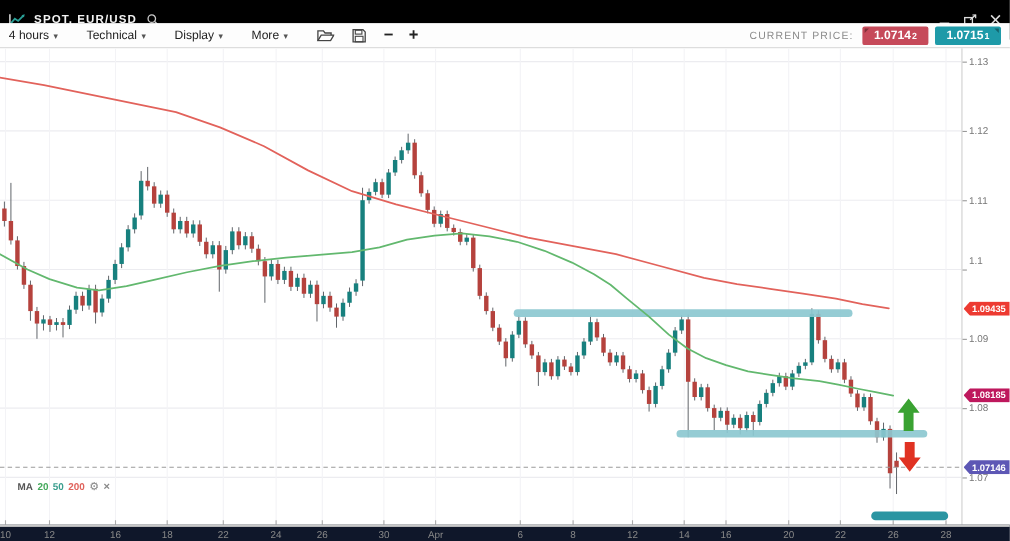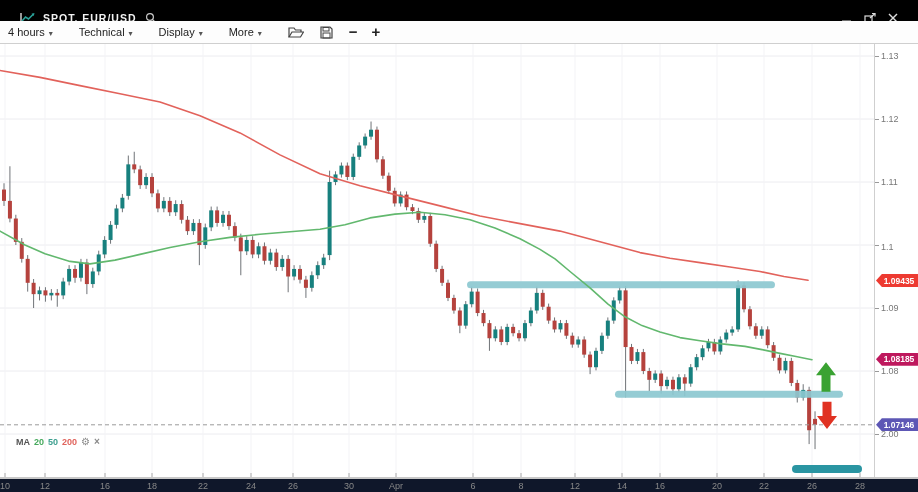--- a/index.html
+++ b/index.html
@@ -1,19 +1,19 @@
 <!DOCTYPE html>
 <html><head>
 <meta charset="utf-8">
 <style>
   * { margin:0; padding:0; box-sizing:border-box; }
   html,body { width:918px; height:492px; overflow:hidden; background:#fff;
     font-family:"Liberation Sans", sans-serif; }
   .titlebar { position:absolute; left:0; top:0; width:918px; height:36px; background:#000;
-    display:flex; align-items:center; padding:0 20px; color:#fff; }
+    display:flex; align-items:center; padding:0 8px; color:#fff; }
   .logo { width:16px; height:13px; margin-right:7px; }
   .win-title { font-size:10.5px; letter-spacing:1px; font-weight:bold; color:#f2f2f2; }
   .search-ic { margin-left:8px; }
   .win-ctrls { margin-left:auto; display:flex; align-items:center; gap:12px; }
   .toolbar { position:absolute; left:0; top:21px; width:918px; height:23px; background:#fdfdfd;
     border-bottom:1px solid #cfcfcf; display:flex; align-items:center; padding:0 8px; }
   .dd { font-size:11px; color:#222; margin-right:26px; white-space:nowrap; cursor:pointer;text-align:center; }
   .dd .caret { font-size:8px; color:#555; margin-left:4px; }
   .tb-ic { margin-right:16px; cursor:pointer; display:flex; align-items:center; }
   .tb-txt { font-size:15px; font-weight:bold; color:#222; margin-right:14px; cursor:pointer; line-height:14px; }
@@ -83,20 +83,31 @@
   </span>
   <span class="tb-ic">
     <svg width="13" height="13" viewBox="0 0 13 13">
       <path d="M1,1 L10,1 L12,3 L12,12 L1,12 Z" stroke="#444" stroke-width="1.2" fill="none"></path>
       <rect x="3" y="1.5" width="6" height="3.5" stroke="#444" stroke-width="1" fill="none"></rect>
       <rect x="3" y="7" width="7" height="5" stroke="#444" stroke-width="1" fill="none"></rect>
     </svg>
   </span>
   <span class="tb-txt">−</span>
   <span class="tb-txt">+</span>
+  <div class="cp-wrap">
+    <span class="cp-label">CURRENT PRICE:</span>
+    <span class="badge sell" style="background: rgb(198, 74, 90);">
+      <span>1.0714</span>
+        <sub>2</sub>
+    </span>
+    <span class="badge buy" style="background: rgb(30, 154, 168);">
+      <span>1.0715</span>
+        <sub>1</sub>
+    </span>
+  </div>
 </div>
 
 <div class="chart">
   <svg id="plot" width="874" height="433" viewBox="0 0 874 433">
       <line x1="0" x2="874" y1="12" y2="12" stroke="#ececf0" stroke-width="1"></line>
       <line x1="0" x2="874" y1="74.99999999999866" y2="74.99999999999866" stroke="#ececf0" stroke-width="1"></line>
       <line x1="0" x2="874" y1="137.9999999999987" y2="137.9999999999987" stroke="#ececf0" stroke-width="1"></line>
       <line x1="0" x2="874" y1="200.99999999999878" y2="200.99999999999878" stroke="#ececf0" stroke-width="1"></line>
       <line x1="0" x2="874" y1="263.99999999999886" y2="263.99999999999886" stroke="#ececf0" stroke-width="1"></line>
       <line x1="0" x2="874" y1="326.99999999999886" y2="326.99999999999886" stroke="#ececf0" stroke-width="1"></line>
@@ -432,27 +443,27 @@
   </div>
 </div>
 
 <div class="yaxis" id="yaxis">
     <div class="ylab" style="top: 7px;">1.13</div>
     <div class="ytick" style="top: 12px;"></div>
     <div class="ylab" style="top: 70px;">1.12</div>
     <div class="ytick" style="top: 75px;"></div>
     <div class="ylab" style="top: 133px;">1.11</div>
     <div class="ytick" style="top: 138px;"></div>
-    <div class="ylab" style="top: 198px;">1.1</div>
+    <div class="ylab" style="top: 188px;">1.1</div>
     <div class="ytick" style="top: 201px;"></div>
     <div class="ylab" style="top: 259px;">1.09</div>
     <div class="ytick" style="top: 264px;"></div>
     <div class="ylab" style="top: 322px; text-align: center;">1.08</div>
     <div class="ytick" style="top: 327px;"></div>
-    <div class="ylab" style="top: 385px;">2.00</div>
+    <div class="ylab" style="top: 385px;">1.07</div>
     <div class="ytick" style="top: 390px;"></div>
     <div class="ptag" style="top: 230.095px; background: rgb(237, 58, 49);">1.09435</div>
     <div class="ptag" style="top: 308.845px; background: #be185d;">1.08185</div>
     <div class="ptag" style="top: 374.302px; background: rgb(93, 87, 181);">1.07146</div>
   </div>
 
 <div class="xaxis" id="xaxis">
     <div class="xlab" style="left: -8px;">10</div>
     <div class="xlab" style="left: 32px;">12</div>
     <div class="xlab" style="left: 92px;">16</div>

